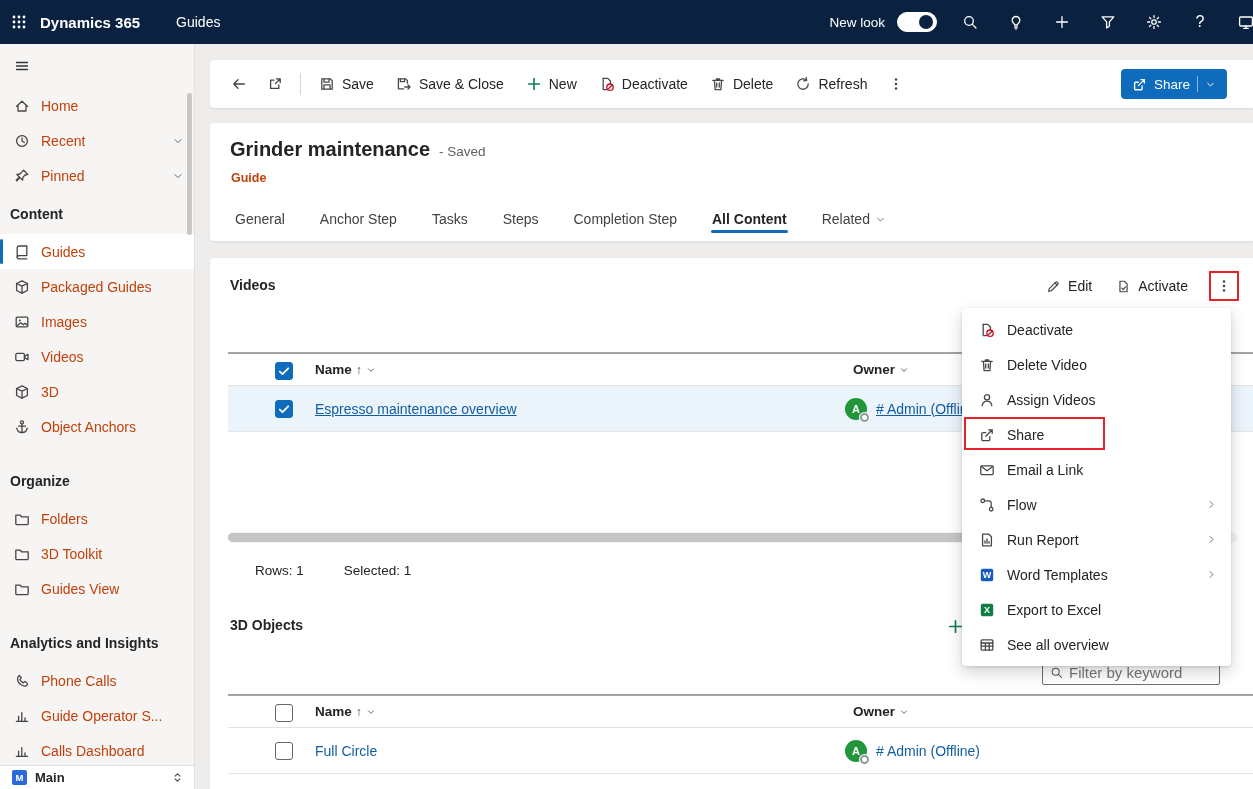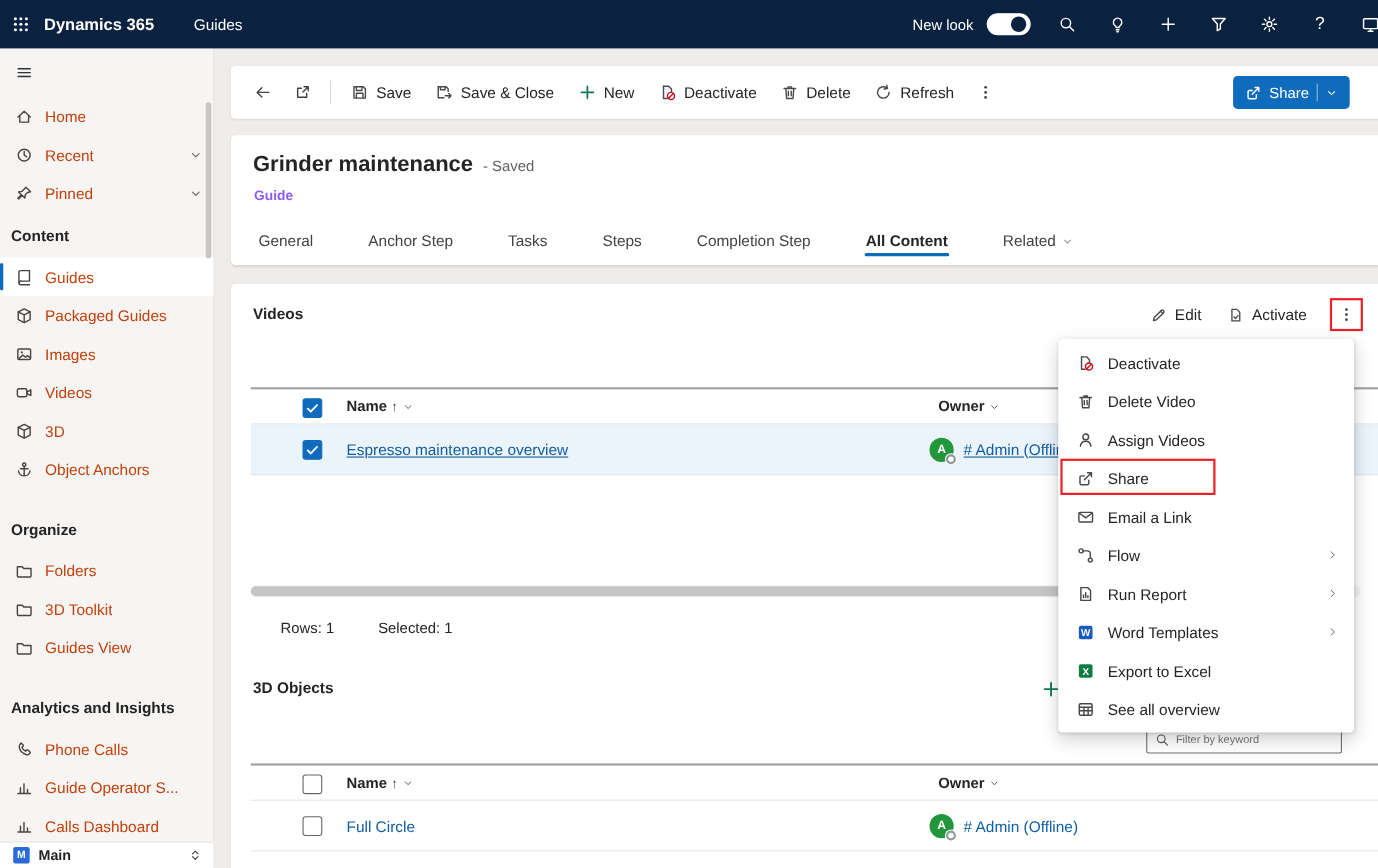--- a/index.html
+++ b/index.html
@@ -63,22 +63,22 @@
   .share-btn{margin-left:auto;margin-right:14px;display:flex;align-items:center;gap:7px;height:30px;
              padding:0 11px;border-radius:4px;background:var(--accent,#0f6cbd);color:#fff;font-size:13.5px}
   .share-btn .ic{width:15px;height:15px;stroke-width:1.4}
   .sb-sep{width:1px;height:16px;background:rgba(255,255,255,.5)}
   .share-btn .chev{width:11px;height:11px}
 
   .titlecard{left:210px;top:123px;right:0;height:118px;border-radius:4px 0 0 4px}
   .rtitle{position:absolute;left:20px;top:15px;display:flex;align-items:baseline;gap:9px}
   .rtitle .t1{font-size:20px;font-weight:bold}
   .rtitle .t2{font-size:13.5px;color:#616161}
-  .rentity{position:absolute;left:21px;top:48px;font-size:12.5px;font-weight:bold;color:#8b5cf6}
-  .tabs{position:absolute;left:24px;bottom:0;display:flex;gap:48px}
+  .rentity{position:absolute;left:21px;top:48px;font-size:12.5px;font-weight:bold;color:#c2410c}
+  .tabs{position:absolute;left:24px;bottom:0;display:flex;gap:33px}
   .tab{position:relative;padding:0 1px 14px;font-size:14px;color:#424242;display:flex;align-items:center;gap:5px;cursor:pointer}
   .tab.active{color:#242424;font-weight:bold}
   .tab.active::after{content:"";position:absolute;left:0;right:0;bottom:8px;height:3px;border-radius:2px;
                      background:var(--accent,#0f6cbd)}
   .tab .chev{width:11px;height:11px;color:#616161}
 
   .bodycard{left:210px;top:258px;right:0;bottom:0;border-radius:4px 0 0 0}
   .sec-title{position:absolute;font-size:14px;font-weight:bold;color:#242424}
   #vidTitle{left:20px;top:19px}
   #objTitle{left:20px;top:359px}
@@ -116,21 +116,21 @@
           color:#fff;font-size:11px;font-weight:bold;display:flex;align-items:center;justify-content:center;flex:none}
   .presence{position:absolute;right:-2px;bottom:-2px;width:9px;height:9px;border-radius:50%;
             background:#fff;border:2px solid #8d9a9a;box-shadow:0 0 0 1px #fff}
   .hscroll{position:absolute;left:18px;right:16px;top:274px;height:11px;border-radius:6px;background:#f3f3f3}
   .hthumb{position:absolute;left:0;top:1px;height:9px;width:74%;border-radius:5px;background:#c7c5c3;cursor:pointer}
   .counts{position:absolute;left:45px;top:305px;display:flex;gap:40px;font-size:13.5px;color:#242424}
   .plus-teal{position:absolute;left:737px;top:360px;color:#0e7a5a;stroke-width:1.6;width:17px;height:17px}
   .filter{position:absolute;left:832px;top:401px;width:178px;height:26px;border:1px solid #6f6f6f;
           border-radius:2px;background:#fff;display:flex;align-items:center;padding:0 7px;gap:6px}
   .filter .ic{width:13px;height:13px;color:#5a5a5a}
-  .filter input{border:none;outline:none;width:100%;font-size:10px;font-family:inherit;color:#701a75;background:transparent}
+  .filter input{border:none;outline:none;width:100%;font-size:15px;font-family:inherit;color:#701a75;background:transparent}
   .filter input::placeholder{color:#767676}
 
   
   .menu{position:absolute;left:962px;top:308px;width:269px;padding:4px 0;background:#fff;border-radius:4px;
         box-shadow:0 6px 16px rgba(0,0,0,.18),0 1px 3px rgba(0,0,0,.12);z-index:40}
   .mi{position:relative;height:35px;display:flex;align-items:center;padding:0 14px 0 17px;gap:12px;
       font-size:14px;color:#242424;cursor:pointer}
   .mi .ic{color:#484848}
   .mi .mchev{margin-left:auto;width:11px;height:11px;color:#616161}
   .share-anno{position:absolute;left:2px;top:109px;width:141px;height:33px;

